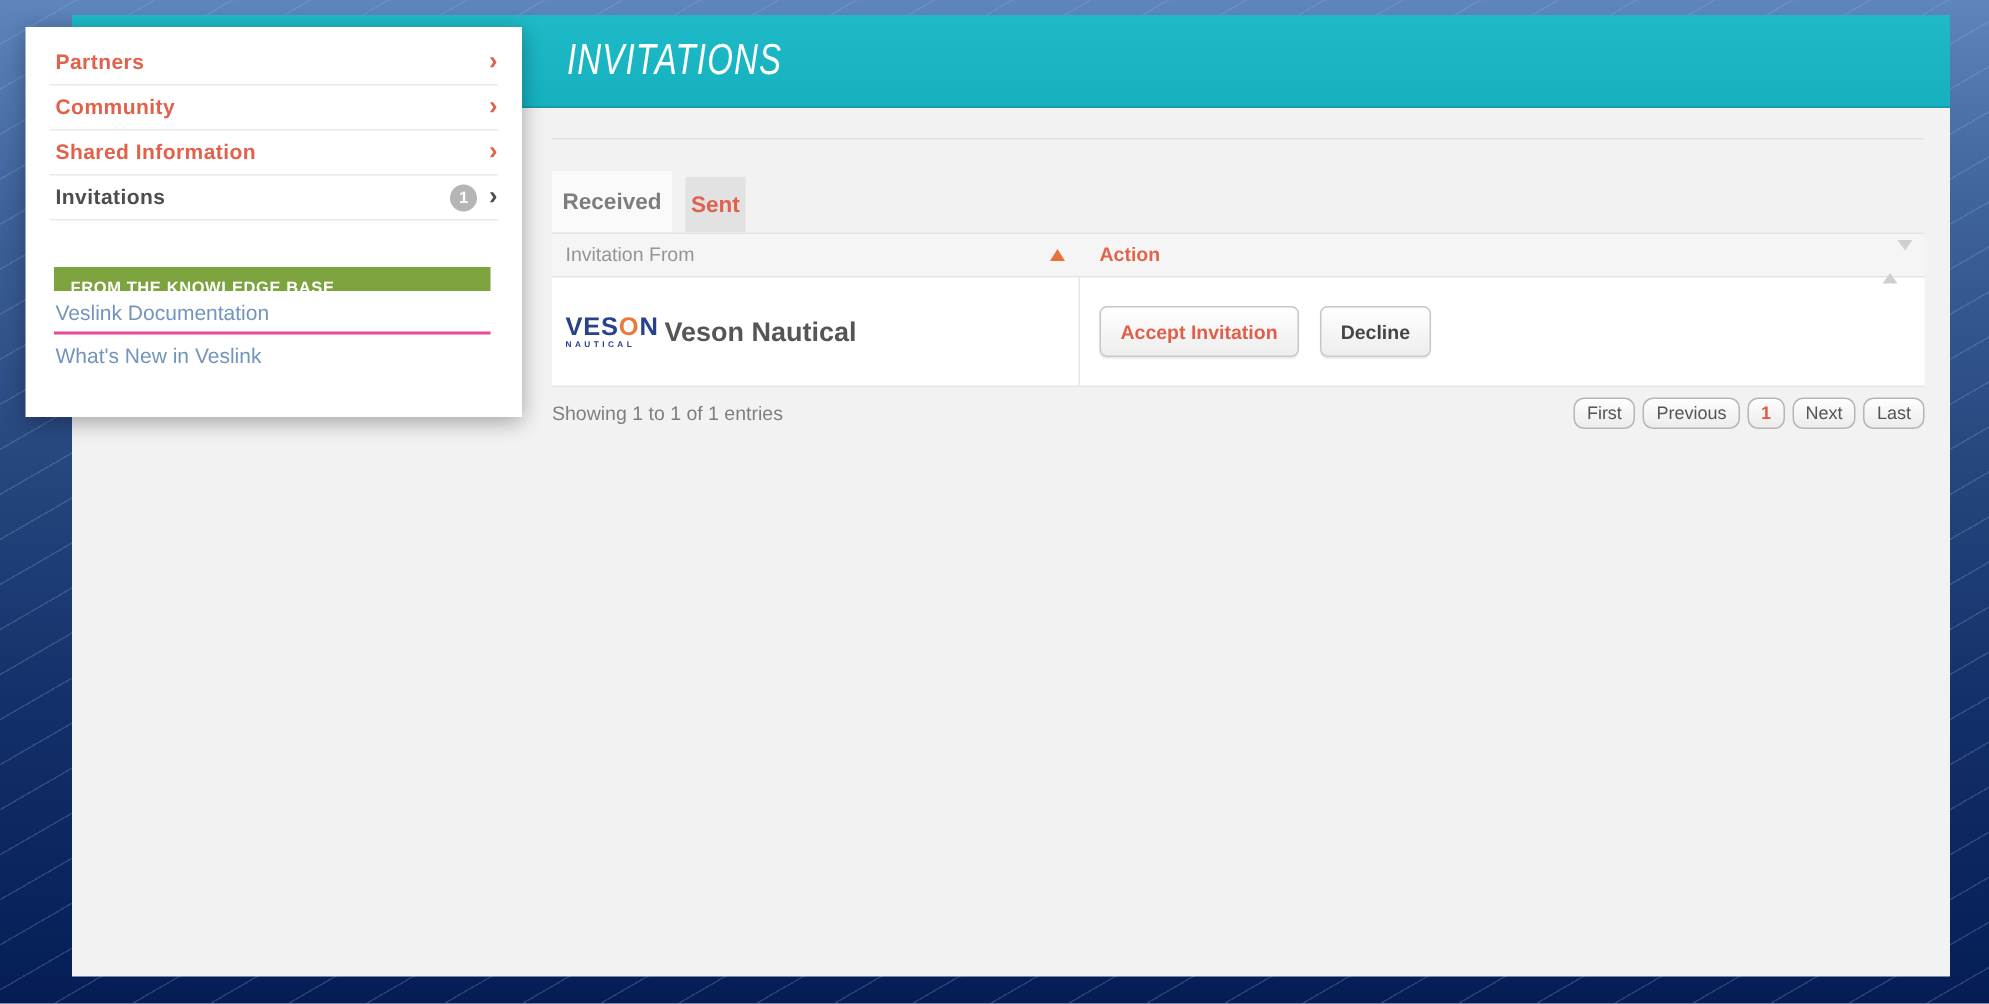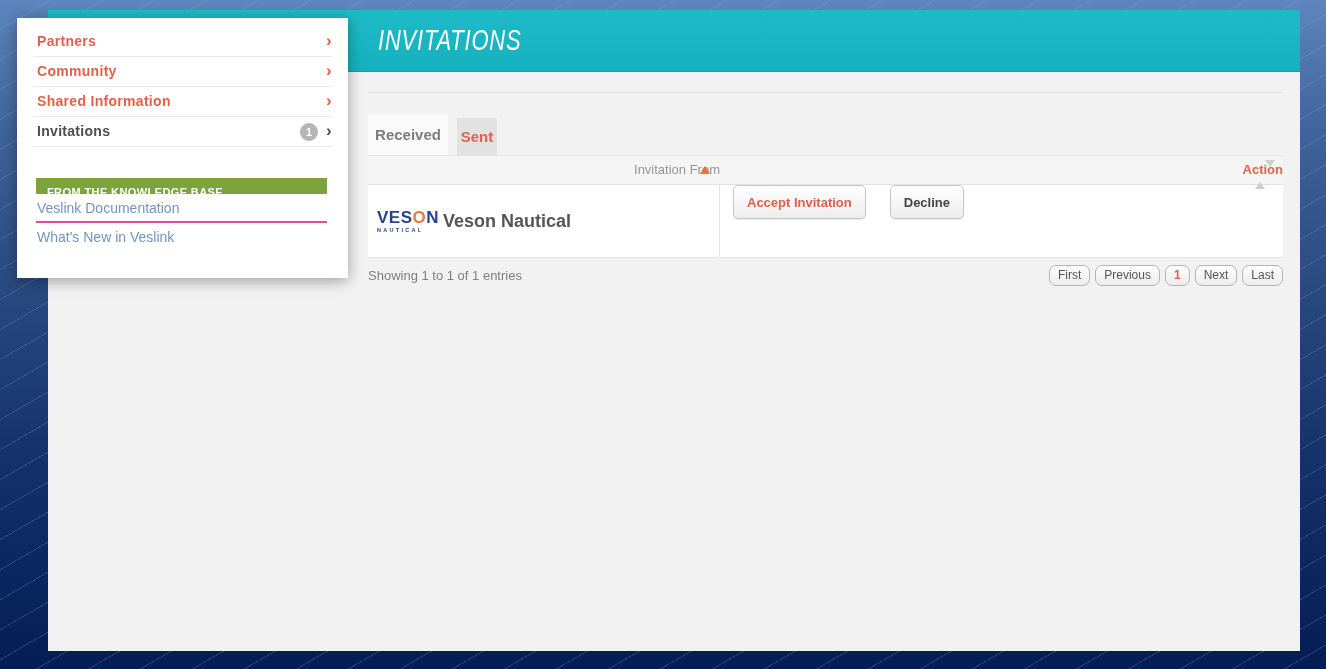--- a/index.html
+++ b/index.html
@@ -46,21 +46,21 @@
   .tab-received { width:80px; height:41px; line-height:41px; background:#fafafa; color:#7d7d7d; }
   .tab-sent { width:40px; height:37px; line-height:37px; background:#e2e2e2; color:#e0614c; margin-left:9px; }
 
   
   .inv-table { position:absolute; left:0; right:0; top:83px; }
   .thead {
     display:flex; height:30px;
     background:#f5f5f5;
     border-top:1px solid #e2e2e2; border-bottom:1px solid #e2e2e2;
   }
-  .th { position:relative; font-size:13px; line-height:28px;text-align:right; }
+  .th { position:relative; font-size:13px; line-height:28px; }
   .th-from { width:352px; padding-left:9px; color:#959595; }
   .th-action { flex:1; padding-left:13px; color:#e2654b; font-weight:bold; }
   .sort-asc {
     position:absolute; right:10px; top:10px;
     width:0; height:0;
     border-left:5px solid transparent; border-right:5px solid transparent;
     border-bottom:8px solid #e8703d;
   }
   .sort-both { position:absolute; right:8px; top:5px; }
   .sort-both .up {
@@ -69,21 +69,21 @@
   }
   .sort-both .down {
     width:0; height:0; border-left:5px solid transparent; border-right:5px solid transparent;
     border-top:7px solid #cfcfcf;
   }
   .trow { display:flex; height:73px; background:#fff; border-bottom:1px solid #e5e5e5; }
   .td-from {
     width:352px; border-right:1px solid #e5e5e5;
     display:flex; align-items:center; padding-left:9px;
   }
-  .td-action { flex:1; display:flex; padding-left:13px; gap:24px; }
+  .td-action { flex:1; display:flex; align-items:center; padding-left:13px; gap:14px; }
 
   
   .veson-logo { width:58px; }
   .veson-top { font-size:17px; font-weight:bold; color:#27418d; letter-spacing:0.5px; line-height:17px; }
   .veson-top .o { color:#e87a3e; }
   .veson-bottom { font-size:5.5px; font-weight:bold; color:#27418d; letter-spacing:2.3px; margin-top:1px; }
   .partner-name { font-size:18px; font-weight:bold; color:#555; margin-left:8px; }
 
   
   .btn {

